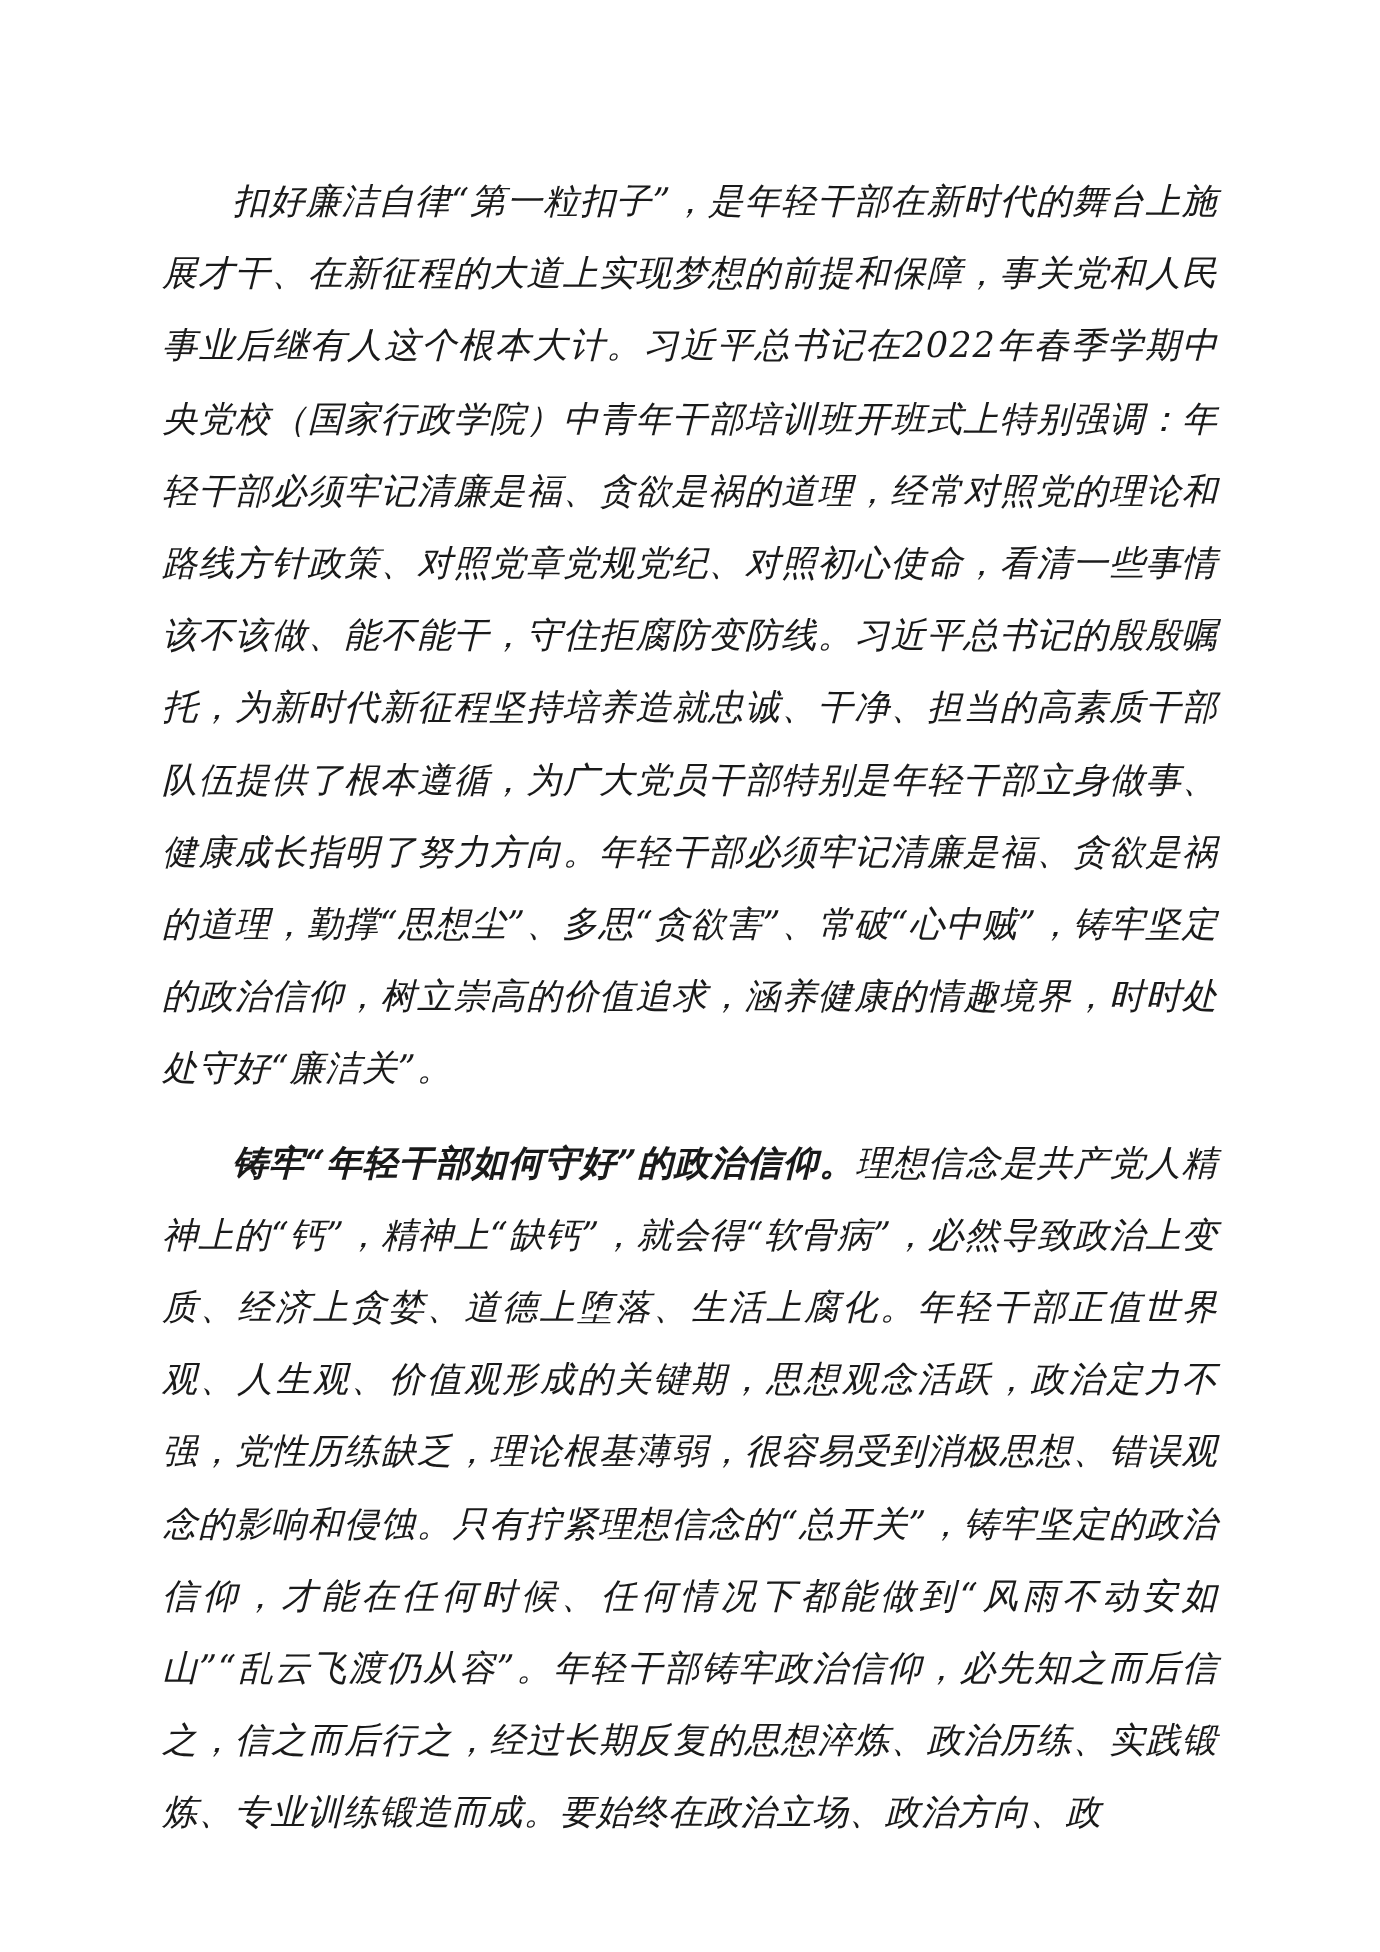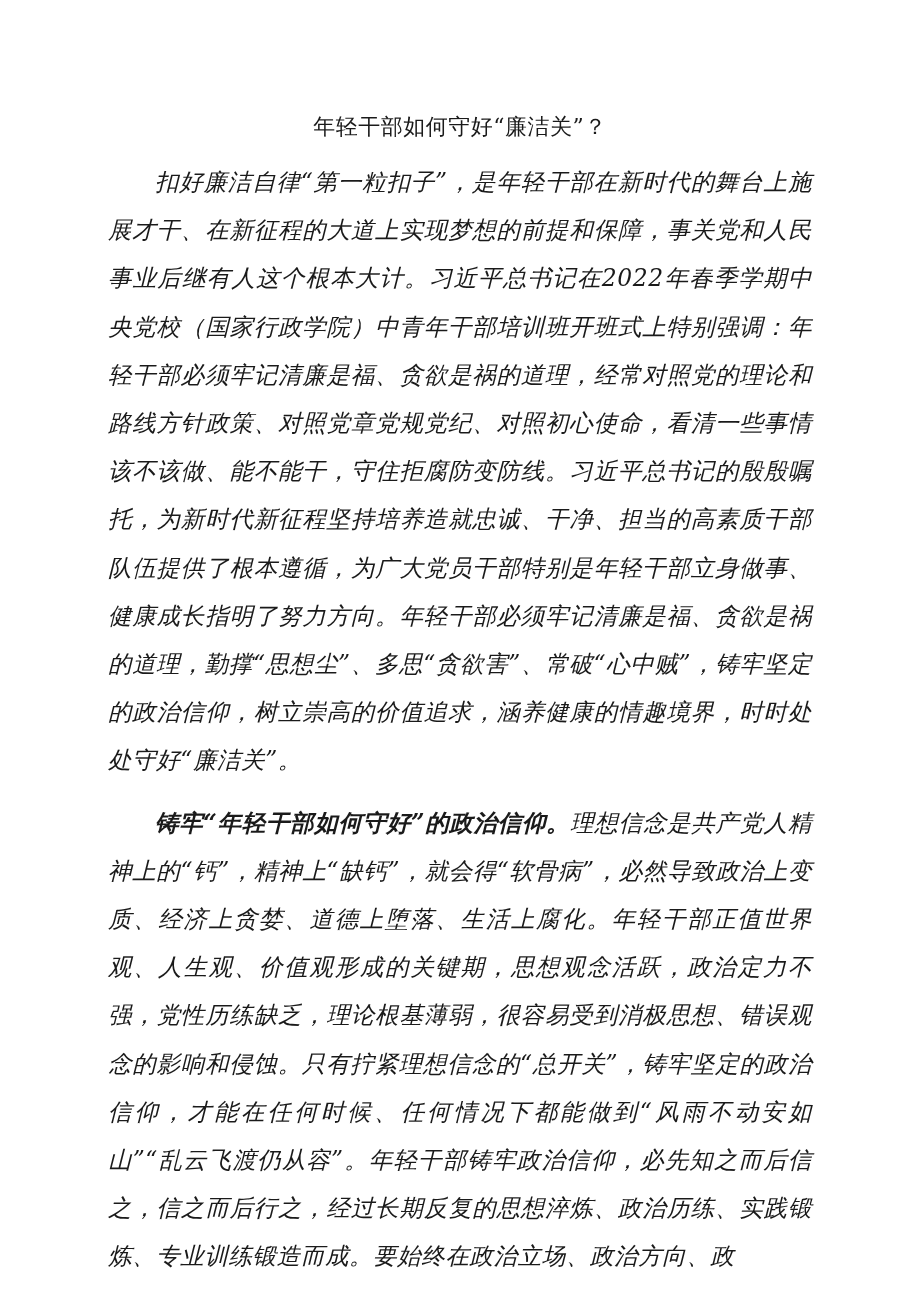--- a/index.html
+++ b/index.html
@@ -43,18 +43,17 @@
     margin-top: 14px;
   }
   .lead {
     font-weight: bold;
   }
 </style>
 </head>
 <body>
 
 <div class="page">
-  <h1 class="title">年轻干部如何守好“廉洁关”？</h1>
 
   <p class="para"><span>扣好廉洁自律“第一粒扣子”，是年轻干部在新时代的舞台上施展才干、在新征程的大道上实现梦想的前提和保障，事关党和人民事业后继有人这个根本大计。习近平总书记在2022年春季学期中央党校（国家行政学院）中青年干部培训班开班式上特别强调：年轻干部必须牢记清廉是福、贪欲是祸的道理，经常对照党的理论和路线方针政策、对照党章党规党纪、对照初心使命，看清一些事情该不该做、能不能干，守住拒腐防变防线。习近平总书记的殷殷嘱托，为新时代新征程坚持培养造就忠诚、干净、担当的高素质干部队伍提供了根本遵循，为广大党员干部特别是年轻干部立身做事、健康成长指明了努力方向。年轻干部必须牢记清廉是福、贪欲是祸的道理，勤撑“思想尘”、多思“贪欲害”、常破“心中贼”，铸牢坚定的政治信仰，树立崇高的价值追求，涵养健康的情趣境界，时时处处守好“廉洁关”。</span></p>
 
   <p class="para"><span class="lead">铸牢“年轻干部如何守好”的政治信仰。</span><span>理想信念是共产党人精神上的“钙”，精神上“缺钙”，就会得“软骨病”，必然导致政治上变质、经济上贪婪、道德上堕落、生活上腐化。年轻干部正值世界观、人生观、价值观形成的关键期，思想观念活跃，政治定力不强，党性历练缺乏，理论根基薄弱，很容易受到消极思想、错误观念的影响和侵蚀。只有拧紧理想信念的“总开关”，铸牢坚定的政治信仰，才能在任何时候、任何情况下都能做到“风雨不动安如山”“乱云飞渡仍从容”。年轻干部铸牢政治信仰，必先知之而后信之，信之而后行之，经过长期反复的思想淬炼、政治历练、实践锻炼、专业训练锻造而成。要始终在政治立场、政治方向、政</span></p>
 </div>
 
 </body></html>

